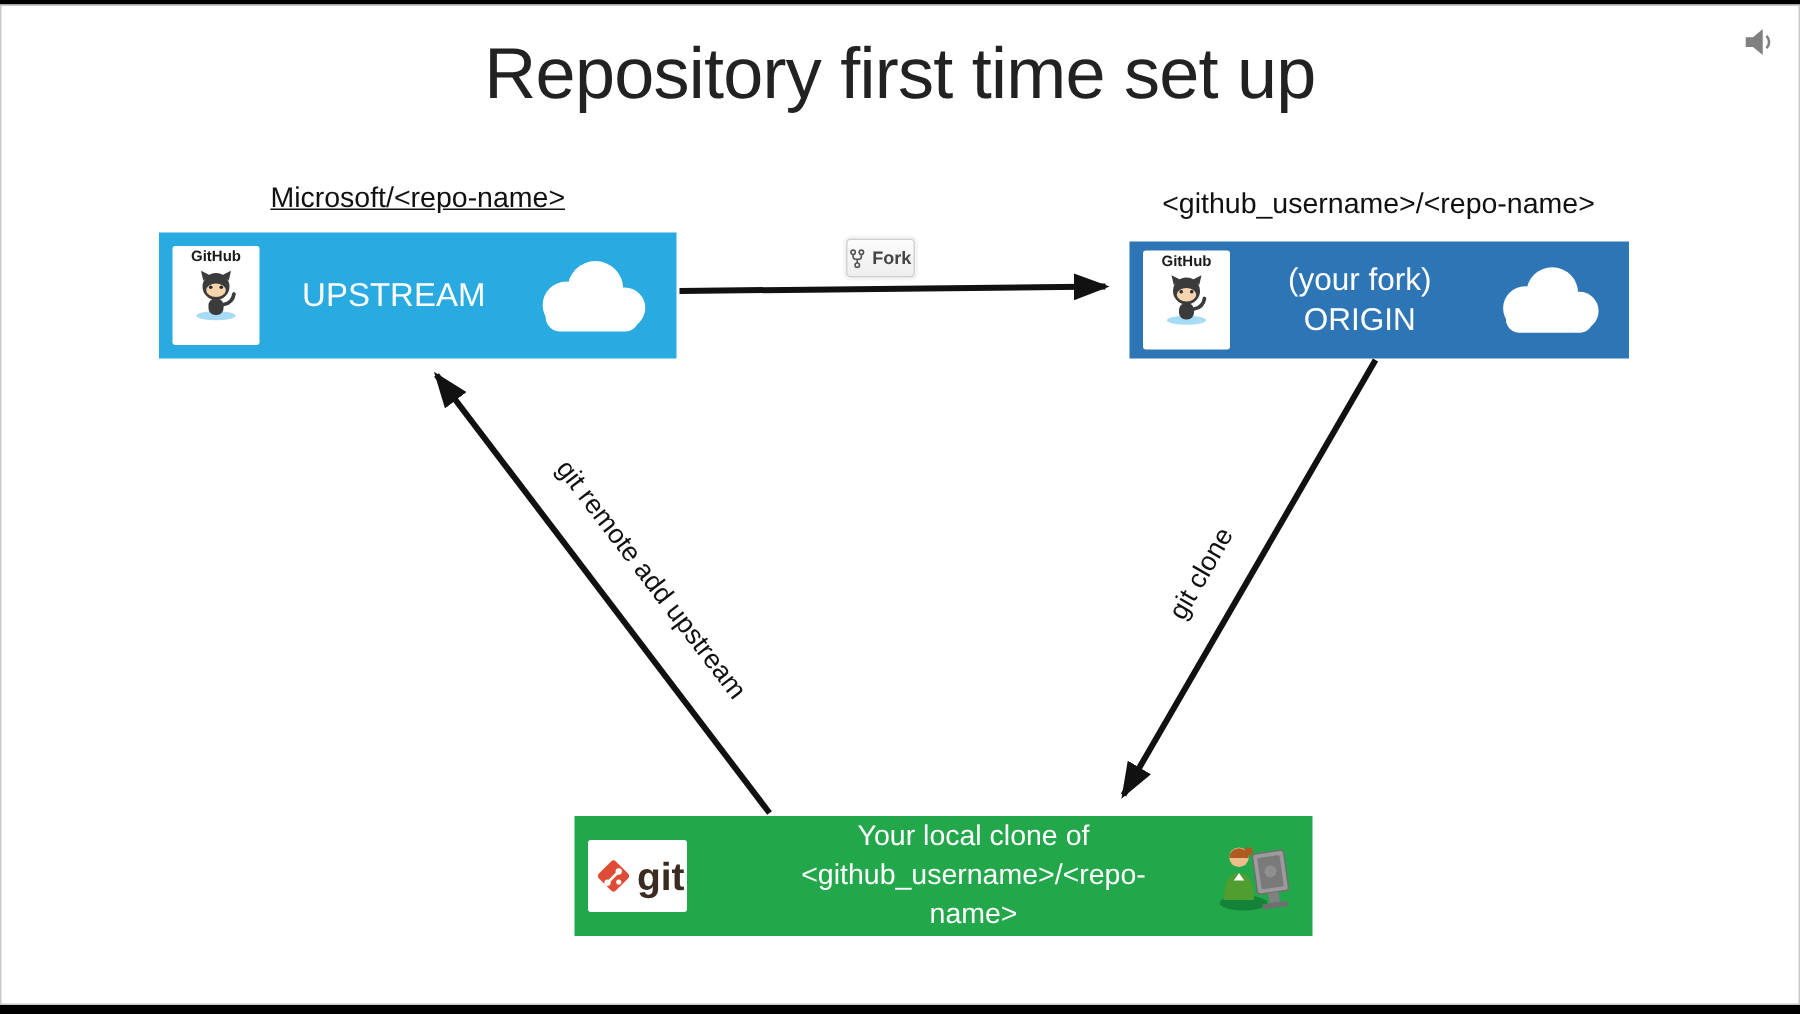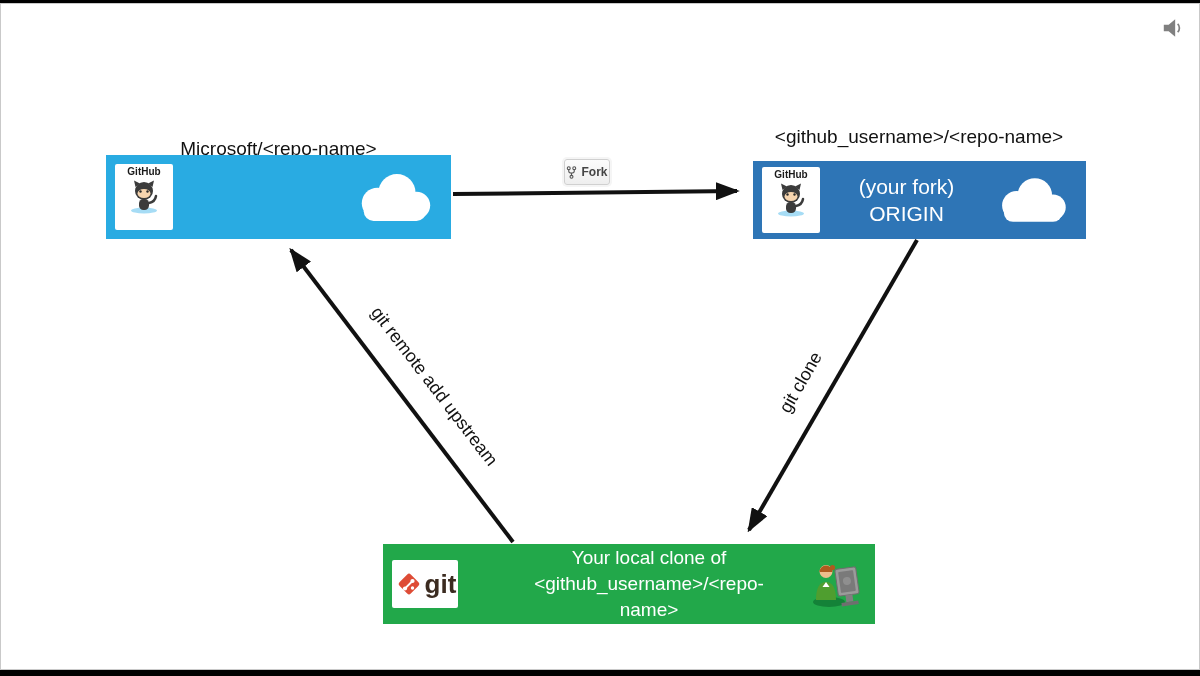--- a/index.html
+++ b/index.html
@@ -16,21 +16,21 @@
   .title {
     position:absolute; top:18px; left:0; width:100%;
     text-align:center; font-size:48px; font-weight:300;
     color:#222; margin:0; letter-spacing:-0.5px;
   }
   .speaker { position:absolute; top:11px; right:13px; width:26px; height:26px; }
 
   .box-label {
     position:absolute; text-align:center; font-size:19px; color:#111;
   }
-  #upstream-label { left:105px; top:134px; width:345px;text-decoration:underline; }
+  #upstream-label { left:105px; top:118px; width:345px;text-decoration:underline; }
   #origin-label  { left:748px; top:122px; width:340px; }
 
   .node {
     position:absolute; display:flex; align-items:center; color:#fff;
   }
   #upstream-box { left:105px; top:151px; width:345px; height:84px; background:#29ABE2; }
   #origin-box   { left:752px; top:157px; width:333px; height:78px; background:#2E75B6; }
   #local-box    { left:382px; top:540px; width:492px; height:80px; background:#22A84A;gap:20px; }
 
   .logo-card {
@@ -68,20 +68,21 @@
     text-align:center; z-index:4;
   }
   #git-clone-label  { left:740px; top:368px; width:120px; transform:rotate(-60deg); }
   #git-remote-label { left:303px; top:372px; width:260px; transform:rotate(52.5deg); }
 </style>
 </head>
 <body>
 
 <div class="slide">
 
+  <h1 class="title">Repository first time set up</h1>
 
   <div class="speaker">
     <svg viewBox="0 0 24 24" width="26" height="26">
       <path d="M3.5 9 L8 9 L14 4 L14 20 L8 15 L3.5 15 Z" fill="#808080"></path>
       <path d="M16.3 8.2 A5.3 5.3 0 0 1 16.3 15.8" stroke="#808080" stroke-width="1.6" fill="none"></path>
     </svg>
   </div>
 
   <svg class="arrows">
     <defs>
@@ -105,20 +106,21 @@
         <path d="M28.5 9 L30 2.5 L24 5.5 Z" fill="#3b3b3b"></path>
         <circle cx="20" cy="13" r="9" fill="#3b3b3b"></circle>
         <ellipse cx="20" cy="15.5" rx="6.5" ry="4.5" fill="#f6d4ae"></ellipse>
         <circle cx="16.5" cy="13.5" r="1.2" fill="#2b2b2b"></circle>
         <circle cx="23.5" cy="13.5" r="1.2" fill="#2b2b2b"></circle>
         <rect x="15" y="21" width="10" height="11" rx="4.5" fill="#3b3b3b"></rect>
         <path d="M25 25 Q31 24 32 18" stroke="#3b3b3b" stroke-width="2.5" fill="none" stroke-linecap="round"></path>
       </svg>
     </div>
     <div class="node-text">
+      <div>UPSTREAM</div>
     </div>
     <svg class="cloud" viewBox="0 0 88 56" width="86" height="55">
       <g fill="#fff">
         <circle cx="26" cy="34" r="16"></circle>
         <circle cx="46" cy="23" r="19"></circle>
         <circle cx="66" cy="36" r="14"></circle>
         <rect x="12" y="32" width="64" height="20" rx="10"></rect>
       </g>
     </svg>
   </div>

